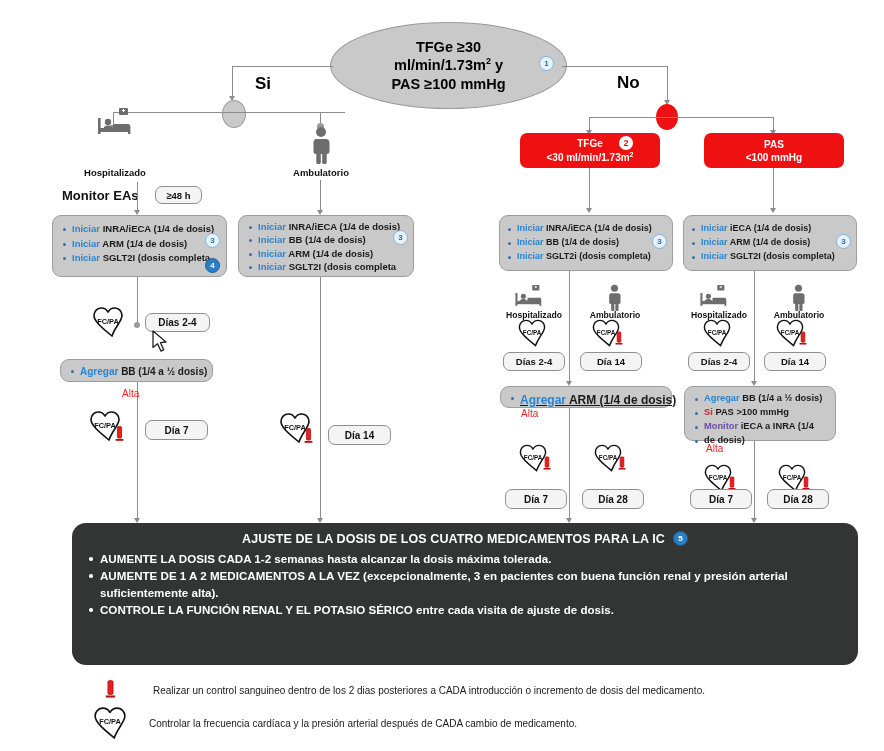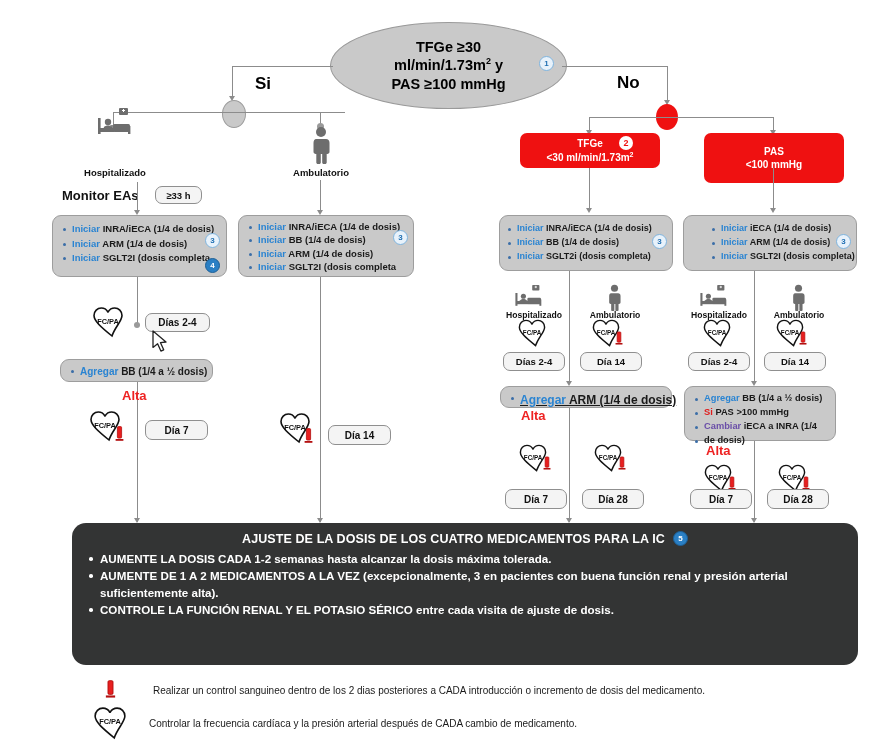--- a/index.html
+++ b/index.html
@@ -39,21 +39,21 @@
     content:"";position:absolute;left:0;top:6px;width:3px;height:3px;
     background:#3b6ea8;border-radius:50%;
   }
   .kw{color:#2a84d2;}
   .kw-red{color:#e01b1b;}
   .kw-purple{color:#6a4ea8;}
 
   .label{font-weight:bold;color:#111;}
   .lbl-sn{font-size:17px;font-weight:bold;color:#000;}
   .cap{font-size:9.5px;font-weight:bold;color:#111;text-align:center;}
-  .alta{color:#ee2222;font-weight:bold;font-size:13px;}
+  .alta{color:#ee2222;font-weight:normal;font-size:10px;}
 
   
   .vline{background:#8c8c8c;width:1.4px;}
   .hline{background:#8c8c8c;height:1.4px;}
   .arrow-d{
     width:0;height:0;border-left:3.5px solid transparent;
     border-right:3.5px solid transparent;border-top:5px solid #8c8c8c;
   }
   .dot-grey{background:#c9c9c9;border:1px solid #9d9d9d;border-radius:50%;}
   .dot-red{background:#ef1111;border-radius:50%;}
@@ -153,21 +153,21 @@
 
   <div class="abs" style="left:308px;top:126px;width:26px;height:38px;">
     <svg viewBox="0 0 26 38" width="26" height="38">
       <circle cx="13" cy="6" r="5" fill="#6d6d6d"></circle>
       <path d="M8 13h10c2.2 0 3.5 1.6 3.5 3.8v9c0 1.3-1 2.2-2.2 2.2h-.6v8.5c0 .9-.7 1.5-1.6 1.5h-1.4c-.9 0-1.5-.6-1.5-1.5V28h-1.4v8.5c0 .9-.6 1.5-1.5 1.5H9.9c-.9 0-1.6-.6-1.6-1.5V28h-.6c-1.2 0-2.2-.9-2.2-2.2v-9C5.5 14.6 6.8 13 8 13z" fill="#6d6d6d"></path>
     </svg>
   </div>
   <div class="abs cap" style="left:265px;top:167px;width:112px;">Ambulatorio</div>
 
   <div class="abs label" style="left:62px;top:188px;font-size:13px;">Monitor EAs</div>
-  <div class="abs white-pill" style="left:155px;top:186px;width:47px;height:18px;font-size:9.5px;">≥33 h</div>
+  <div class="abs white-pill" style="left:155px;top:186px;width:47px;height:18px;font-size:9.5px;">≥48 h</div>
 
   <div class="abs vline" style="left:137px;top:182px;height:30px;"></div>
   <div class="abs arrow-d" style="left:134px;top:210px;"></div>
   <div class="abs vline" style="left:320px;top:180px;height:32px;"></div>
   <div class="abs arrow-d" style="left:317px;top:210px;"></div>
 
   <div class="abs grey-round" style="left:52px;top:215px;width:175px;height:62px;">
     <ul class="med-list">
       <li><span class="kw">Iniciar</span><span> INRA/iECA (1/4  de dosis)</span></li>
       <li><span class="kw">Iniciar</span><span> ARM (1/4 de dosis)</span></li>
@@ -243,40 +243,40 @@
   <div class="abs white-pill" style="left:328px;top:425px;width:63px;height:20px;font-size:10px;">Día 14</div>
 
   <div class="abs red-box" style="left:520px;top:133px;width:140px;height:35px;font-size:10px;">
     <div>TFGe</div>
     <div>
       <span>&lt;30 ml/min/1.73m</span><sup style="font-size:7px;">2</sup>
     </div>
   </div>
   <div class="abs badge-red" style="left:619px;top:136px;">2</div>
 
-  <div class="abs red-box" style="left:704px;top:133px;width:140px;height:50px;font-size:10px;">
+  <div class="abs red-box" style="left:704px;top:133px;width:140px;height:35px;font-size:10px;">
     <div>PAS</div>
     <div>&lt;100 mmHg</div>
   </div>
 
   <div class="abs vline" style="left:589px;top:168px;height:42px;"></div>
   <div class="abs arrow-d" style="left:586px;top:208px;"></div>
   <div class="abs vline" style="left:773px;top:168px;height:42px;"></div>
   <div class="abs arrow-d" style="left:770px;top:208px;"></div>
 
   <div class="abs grey-round" style="left:499px;top:215px;width:174px;height:56px;">
     <ul class="med-list" style="padding:6px 6px 6px 8px;font-size:9px;">
       <li><span class="kw">Iniciar</span><span> INRA/iECA (1/4 de dosis)</span></li>
       <li><span class="kw">Iniciar</span><span> BB (1/4 de dosis)</span></li>
       <li><span class="kw">Iniciar</span><span> SGLT2i (dosis completa)</span></li>
     </ul>
   </div>
   <div class="abs badge" style="left:652px;top:234px;">3</div>
 
-  <div class="abs grey-round" style="left:683px;top:215px;width:174px;height:56px;padding-left:20px;">
+  <div class="abs grey-round" style="left:683px;top:215px;width:174px;height:56px;">
     <ul class="med-list" style="padding:6px 6px 6px 8px;font-size:9px;">
       <li><span class="kw">Iniciar</span><span> iECA (1/4  de dosis)</span></li>
       <li><span class="kw">Iniciar</span><span> ARM (1/4 de dosis)</span></li>
       <li><span class="kw">Iniciar</span><span> SGLT2I (dosis completa)</span></li>
     </ul>
   </div>
   <div class="abs badge" style="left:836px;top:234px;">3</div>
 
   <div class="abs" style="left:512px;top:285px;width:34px;height:24px;">
     <svg viewBox="0 0 40 30" width="34" height="24">
@@ -402,21 +402,21 @@
   <div class="abs white-pill" style="left:688px;top:352px;width:62px;height:19px;font-size:9.5px;">Días 2-4</div>
   <div class="abs white-pill" style="left:764px;top:352px;width:62px;height:19px;font-size:9.5px;">Día 14</div>
 
   <div class="abs vline" style="left:754px;top:271px;height:112px;"></div>
   <div class="abs arrow-d" style="left:751px;top:381px;"></div>
 
   <div class="abs grey-round" style="left:684px;top:386px;width:152px;height:55px;">
     <ul class="med-list" style="padding:5px 6px 5px 10px;font-size:9.3px;line-height:1.5;">
       <li><span class="kw">Agregar</span><span> BB (1/4 a ½ dosis)</span></li>
       <li><span class="kw-red">Si</span><span> PAS &gt;100 mmHg</span></li>
-      <li><span class="kw-purple">Cambiar</span><span> iECA a INRA (1/4</span></li>
+      <li><span class="kw-purple">Monitor</span><span> iECA a INRA (1/4</span></li>
       <li style="list-style:none;padding-left:9px;"><span>de dosis)</span></li>
     </ul>
   </div>
   <div class="abs vline" style="left:754px;top:441px;height:81px;"></div>
 
   <div class="abs alta" style="left:706px;top:443px;">Alta</div>
   <div class="abs" style="left:700px;top:443px;width:36px;height:30px;transform:translateY(20px);">
     <svg viewBox="0 0 40 32" width="36" height="30">
       <path d="M20 30C9 21 2 15 2 9.5 2 5 5.4 2 9.3 2c2.9 0 5.3 1.6 6.5 3.9h.3C17.4 3.6 19.8 2 22.7 2 26.6 2 30 5 30 9.5c0 5.5-7 11.5-10 20.5z" transform="translate(4,0)" fill="#fff" stroke="#111" stroke-width="1.6"></path>
       <text x="20" y="18" font-family="Liberation Sans, sans-serif" font-size="7" font-weight="bold" text-anchor="middle" fill="#111">FC/PA</text>

